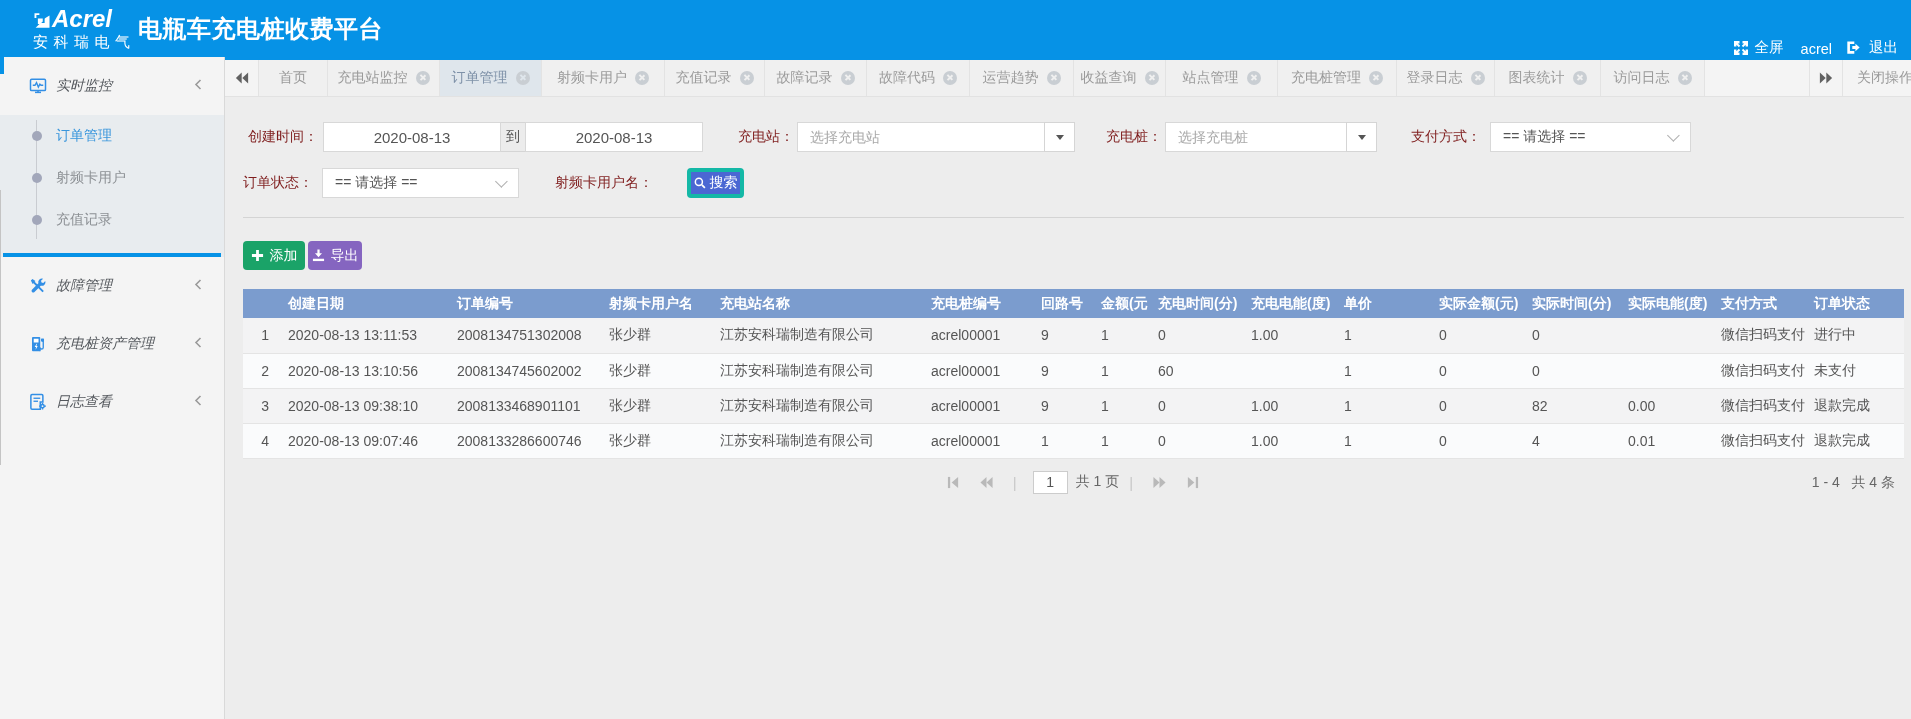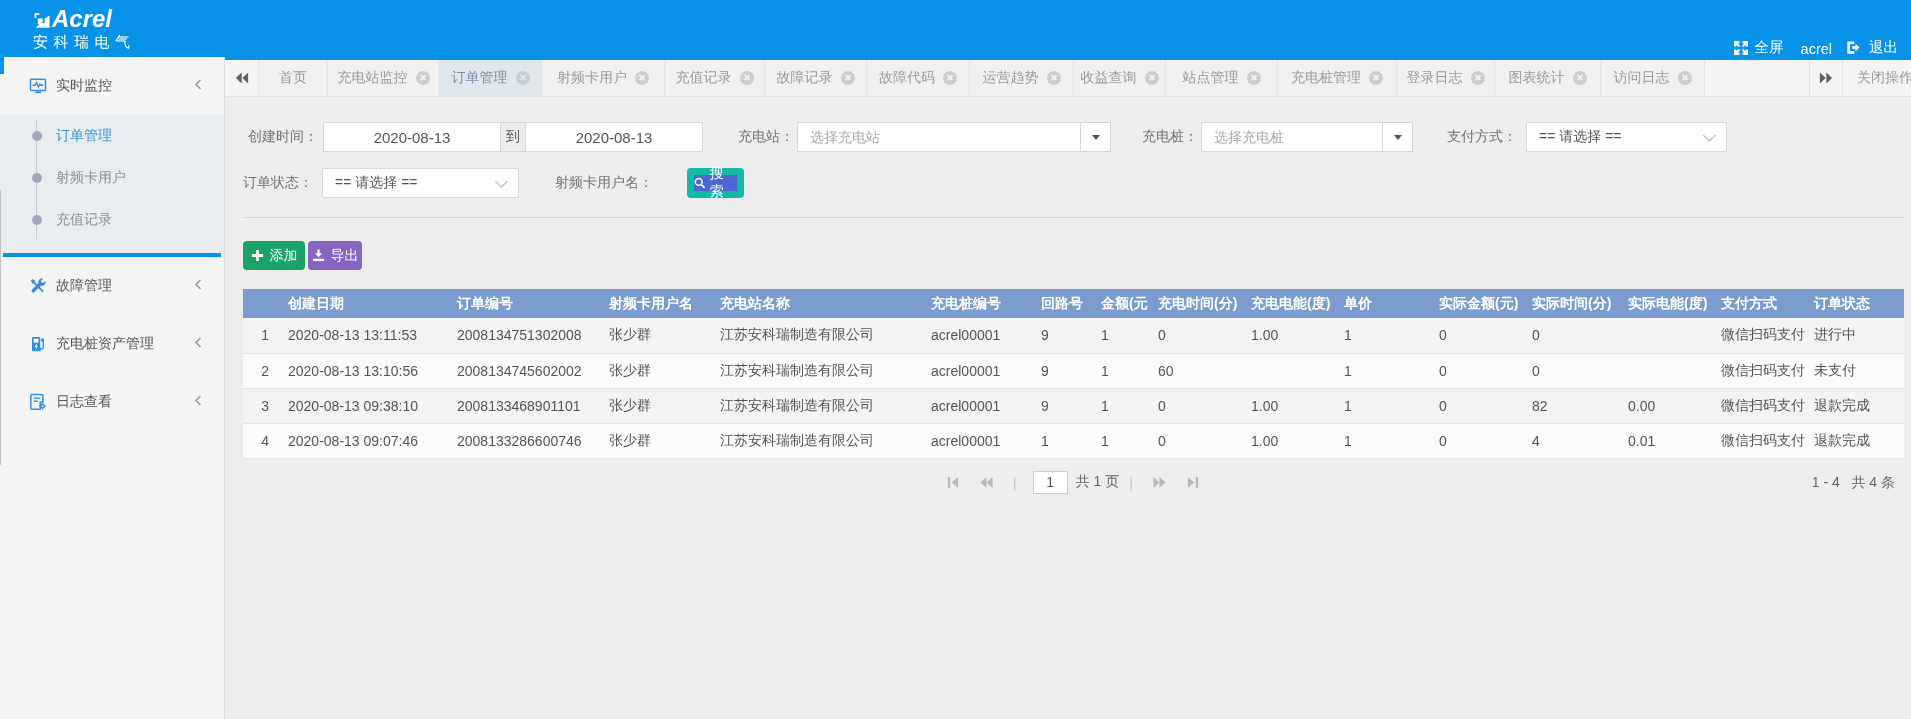--- a/index.html
+++ b/index.html
@@ -16,21 +16,21 @@
 .app-title { color:#fff; font-size:24px; font-weight:bold; margin-left:21px; letter-spacing:0.5px; }
 .topbar-right { position:absolute; right:13px; top:0; height:57px; display:flex; align-items:flex-end; color:#fff; font-size:14.5px; }
 .tb-item { display:flex; align-items:center; cursor:pointer; }
 .tb-ic { width:16px; height:16px; margin-right:6px; }
 .tb-user { margin-left:17px; margin-right:14px; }
 .tb-gap { margin-left:0px; }
 
 
 .layout { display:flex; height:662px; }
 .sidebar { width:225px; background:#f4f4f4; border-right:1px solid #d9d9d9; position:relative; flex:none; }
-.side-item { height:58px; display:flex; align-items:center; cursor:pointer; position:relative; }
+.side-item { height:58px; display:flex; align-items:center; cursor:pointer; position:relative;font-style:italic; }
 .side-item .s-icon { width:18px; height:18px; margin-left:29px; flex:none; }
 .side-item .s-label { margin-left:9px; color:#53575c; font-size:14px; }
 .side-item .s-caret { position:absolute; right:22px; color:#9a9a9a; font-size:12px; }
 .side-group { background:#e8ecef; }
 .submenu { position:relative; padding-bottom:12px; }
 .submenu .rail { position:absolute; left:36px; top:5px; bottom:14px; width:1px; background:#c9ccd1; }
 .sub-item { height:42px; display:flex; align-items:center; position:relative; cursor:pointer; color:#8c9094; font-size:14px; }
 .sub-item .dot { position:absolute; left:32px; width:10px; height:10px; border-radius:50%; background:#a2a7ba; }
 .sub-item .sub-label { margin-left:56px; }
 .sub-item.active { color:#3a96dc; }
@@ -52,35 +52,35 @@
 .tab.active { background:#dfe6ec; color:#7e91a8; }
 .tab.active .close:before, .tab.active .close:after { background:#dfe6ec; }
 .tab-spacer { flex:1; background:#f4f4f4; }
 .tab-nav-right { border-left:1px solid #e3e3e3; border-right:1px solid #e3e3e3; }
 .tab-closeops { display:flex; align-items:center; padding-left:14px; color:#9a9a9a; width:68px; flex:none; cursor:pointer; white-space:nowrap; }
 
 
 .filters { padding-top:25px; }
 .frow { display:flex; align-items:center; height:30px; }
 .frow1 { margin-bottom:16px; }
-.flabel { color:#737373; white-space:nowrap; }
+.flabel { color:#7f1d1d; white-space:nowrap; }
 .inp { background:#fff; border:1px solid #d8d8d8; height:30px; color:#555; font-size:14px; font-family:inherit; }
 .date-group { display:flex; align-items:stretch; }
 .date-inp { width:178px; text-align:center; font-size:15px; }
 .date-to { width:24px; background:#ececec; border:1px solid #d5d5d5; border-left:none; border-right:none; display:flex; align-items:center; justify-content:center; color:#555; }
 .combo { display:flex; }
 .combo-input { padding-left:12px; }
 .combo-input::placeholder { color:#a9a9a9; }
 .combo-btn { width:31px; height:30px; background:#fff; border:1px solid #d5d5d5; border-left:1px solid #d5d5d5; margin-left:-1px; display:flex; align-items:center; justify-content:center; cursor:pointer; }
 .combo-btn .tri { width:0; height:0; border-left:4px solid transparent; border-right:4px solid transparent; border-top:5px solid #555; }
 .sel { position:relative; background:#fff; border:1px solid #d8d8d8; height:30px; display:flex; align-items:center; padding-left:12px; color:#555; cursor:pointer; }
 .sel .chev { position:absolute; right:10px; width:9px; height:9px; border-left:1.5px solid #b0b0b0; border-bottom:1.5px solid #b0b0b0; transform:rotate(-45deg) translateY(-3px); }
 .txt-inp { padding-left:12px; }
 .txt-inp::placeholder { color:#a9a9a9; }
-.btn-search { margin-left:34px; width:57px; height:30px; background:#4b67d3; border:7px solid #14b8a6; border-radius:4px; color:#fff; font-size:14px; display:flex; align-items:center; justify-content:center; cursor:pointer; }
+.btn-search { margin-left:34px; width:57px; height:30px; background:#4b67d3; border:4px solid #14b8a6; border-radius:4px; color:#fff; font-size:14px; display:flex; align-items:center; justify-content:center; cursor:pointer; }
 .btn-search .mag { width:12px; height:12px; margin-right:4px; }
 .fsep { height:1px; background:#d4d4d4; margin:19px 7px 0 18px; }
 
 
 .toolbar { margin:23px 0 0 18px; display:flex; }
 .btn-add { width:62px; height:29px; background:#1aa368; border-radius:4px; color:#fff; display:flex; align-items:center; justify-content:center; cursor:pointer; }
 .btn-export { width:54px; height:29px; background:#8565c0; border-radius:4px; color:#fff; display:flex; align-items:center; justify-content:center; cursor:pointer; margin-left:3px; }
 .btn-ic { width:13px; height:13px; margin-right:6px; }
 
 
@@ -109,20 +109,21 @@
     <div class="logo-row">
       <svg class="logo-mark" viewBox="0 0 24 24">
         <path d="M2 1.5 L8.5 1.5 L8.5 4 L4.5 4 L4.5 8 L2 8 Z" fill="#fff"></path>
         <path d="M22 4.5 L22 21 L3.5 21 L10 14.5 L15.5 14.5 L15.5 9 L16.5 8 Z" fill="#fff"></path>
         <path d="M6.5 8.5 L13 8.5 L13 12.5 L9.5 16 L6.5 16 Z" fill="#fff"></path>
       </svg>
       <div class="logo-acrel">Acrel</div>
     </div>
     <div class="logo-sub">安科瑞电气</div>
   </div>
+  <div class="app-title">电瓶车充电桩收费平台</div>
   <div class="topbar-right">
     <div class="tb-item">
       <svg class="tb-ic" viewBox="0 0 16 16">
         <path d="M1 1 L6.5 1 L6.5 3.4 L4.8 3.4 L7.2 5.8 L5.8 7.2 L3.4 4.8 L3.4 6.5 L1 6.5 Z" fill="#fff"></path>
         <path d="M15 1 L15 6.5 L12.6 6.5 L12.6 4.8 L10.2 7.2 L8.8 5.8 L11.2 3.4 L9.5 3.4 L9.5 1 Z" fill="#fff"></path>
         <path d="M1 15 L1 9.5 L3.4 9.5 L3.4 11.2 L5.8 8.8 L7.2 10.2 L4.8 12.6 L6.5 12.6 L6.5 15 Z" fill="#fff"></path>
         <path d="M15 15 L9.5 15 L9.5 12.6 L11.2 12.6 L8.8 10.2 L10.2 8.8 L12.6 11.2 L12.6 9.5 L15 9.5 Z" fill="#fff"></path>
       </svg>
       <span>全屏</span>
     </div>
@@ -305,21 +306,21 @@
     <div class="filters">
       <div class="frow frow1">
         <span class="flabel" style="margin-left:23px;">创建时间：</span>
         <div class="date-group" style="margin-left:5px;">
           <input class="inp date-inp" value="2020-08-13" style="">
           <div class="date-to">到</div>
           <input class="inp date-inp" value="2020-08-13" style="">
         </div>
         <span class="flabel" style="margin-left:35px;">充电站：</span>
         <div class="combo" style="margin-left:3px;">
-          <input class="inp combo-input" style="width: 284px;" placeholder="选择充电站">
+          <input class="inp combo-input" style="width: 248px;" placeholder="选择充电站">
           <div class="combo-btn">
               <span class="tri"></span>
             </div>
         </div>
         <span class="flabel" style="margin-left:31px;">充电桩：</span>
         <div class="combo" style="margin-left:3px;">
           <input class="inp combo-input" style="width: 182px;" placeholder="选择充电桩">
           <div class="combo-btn">
               <span class="tri"></span>
             </div>

